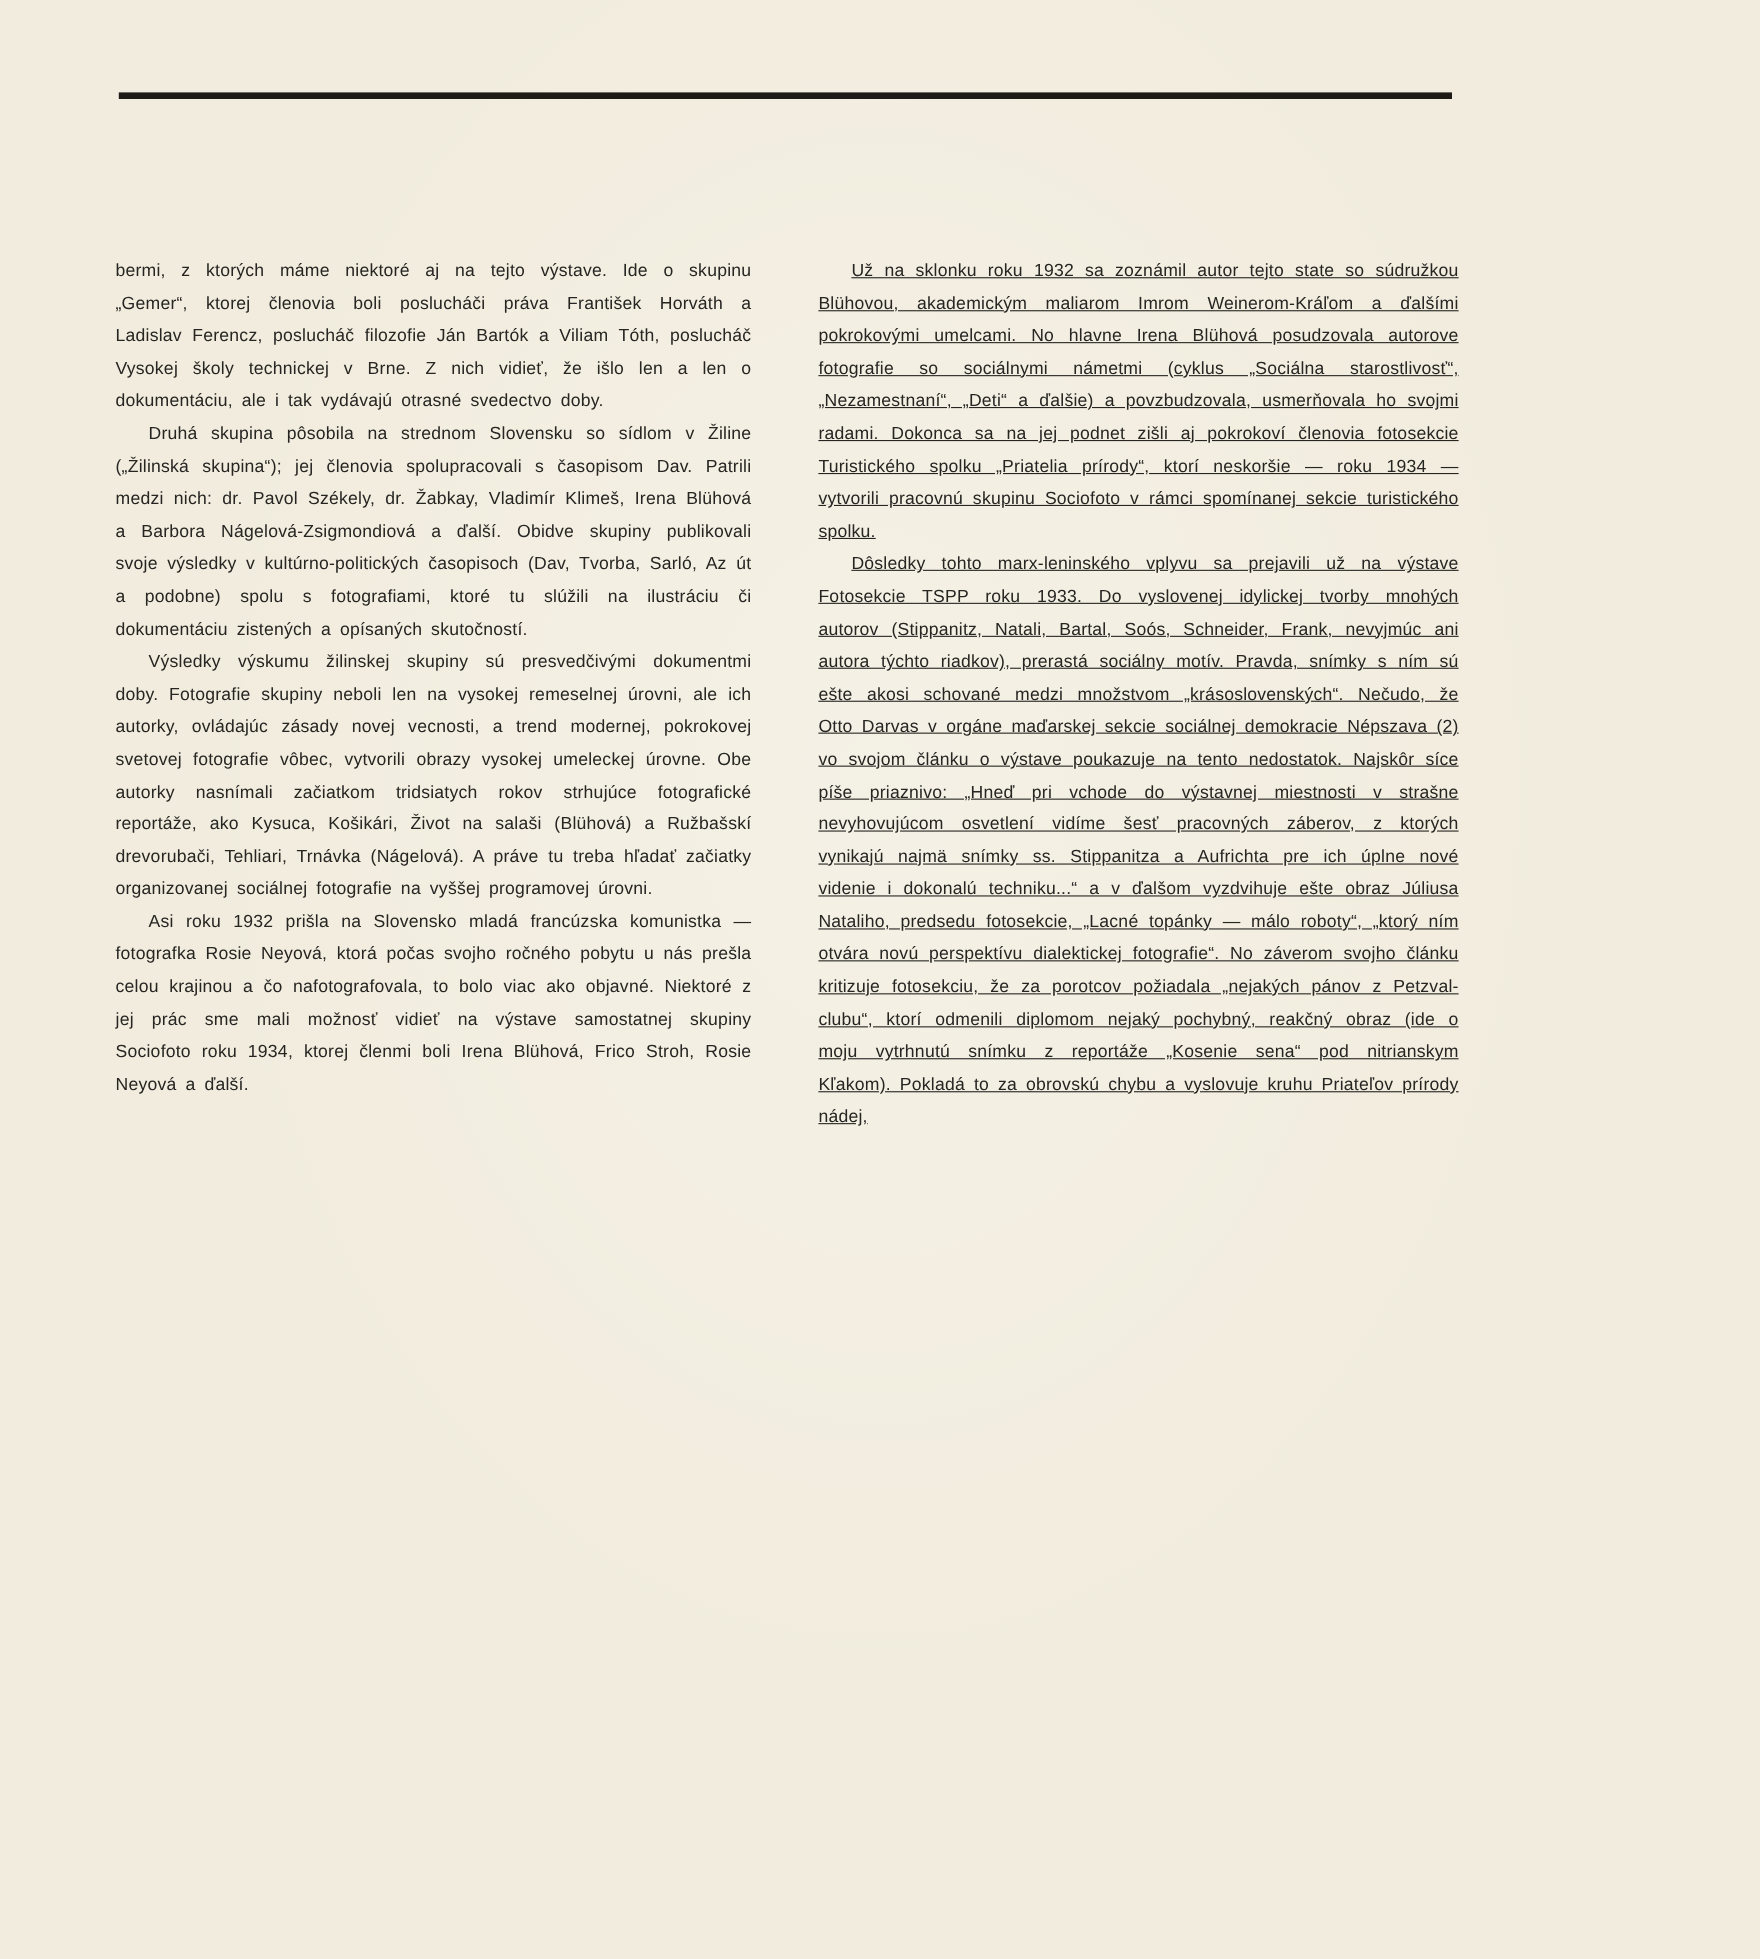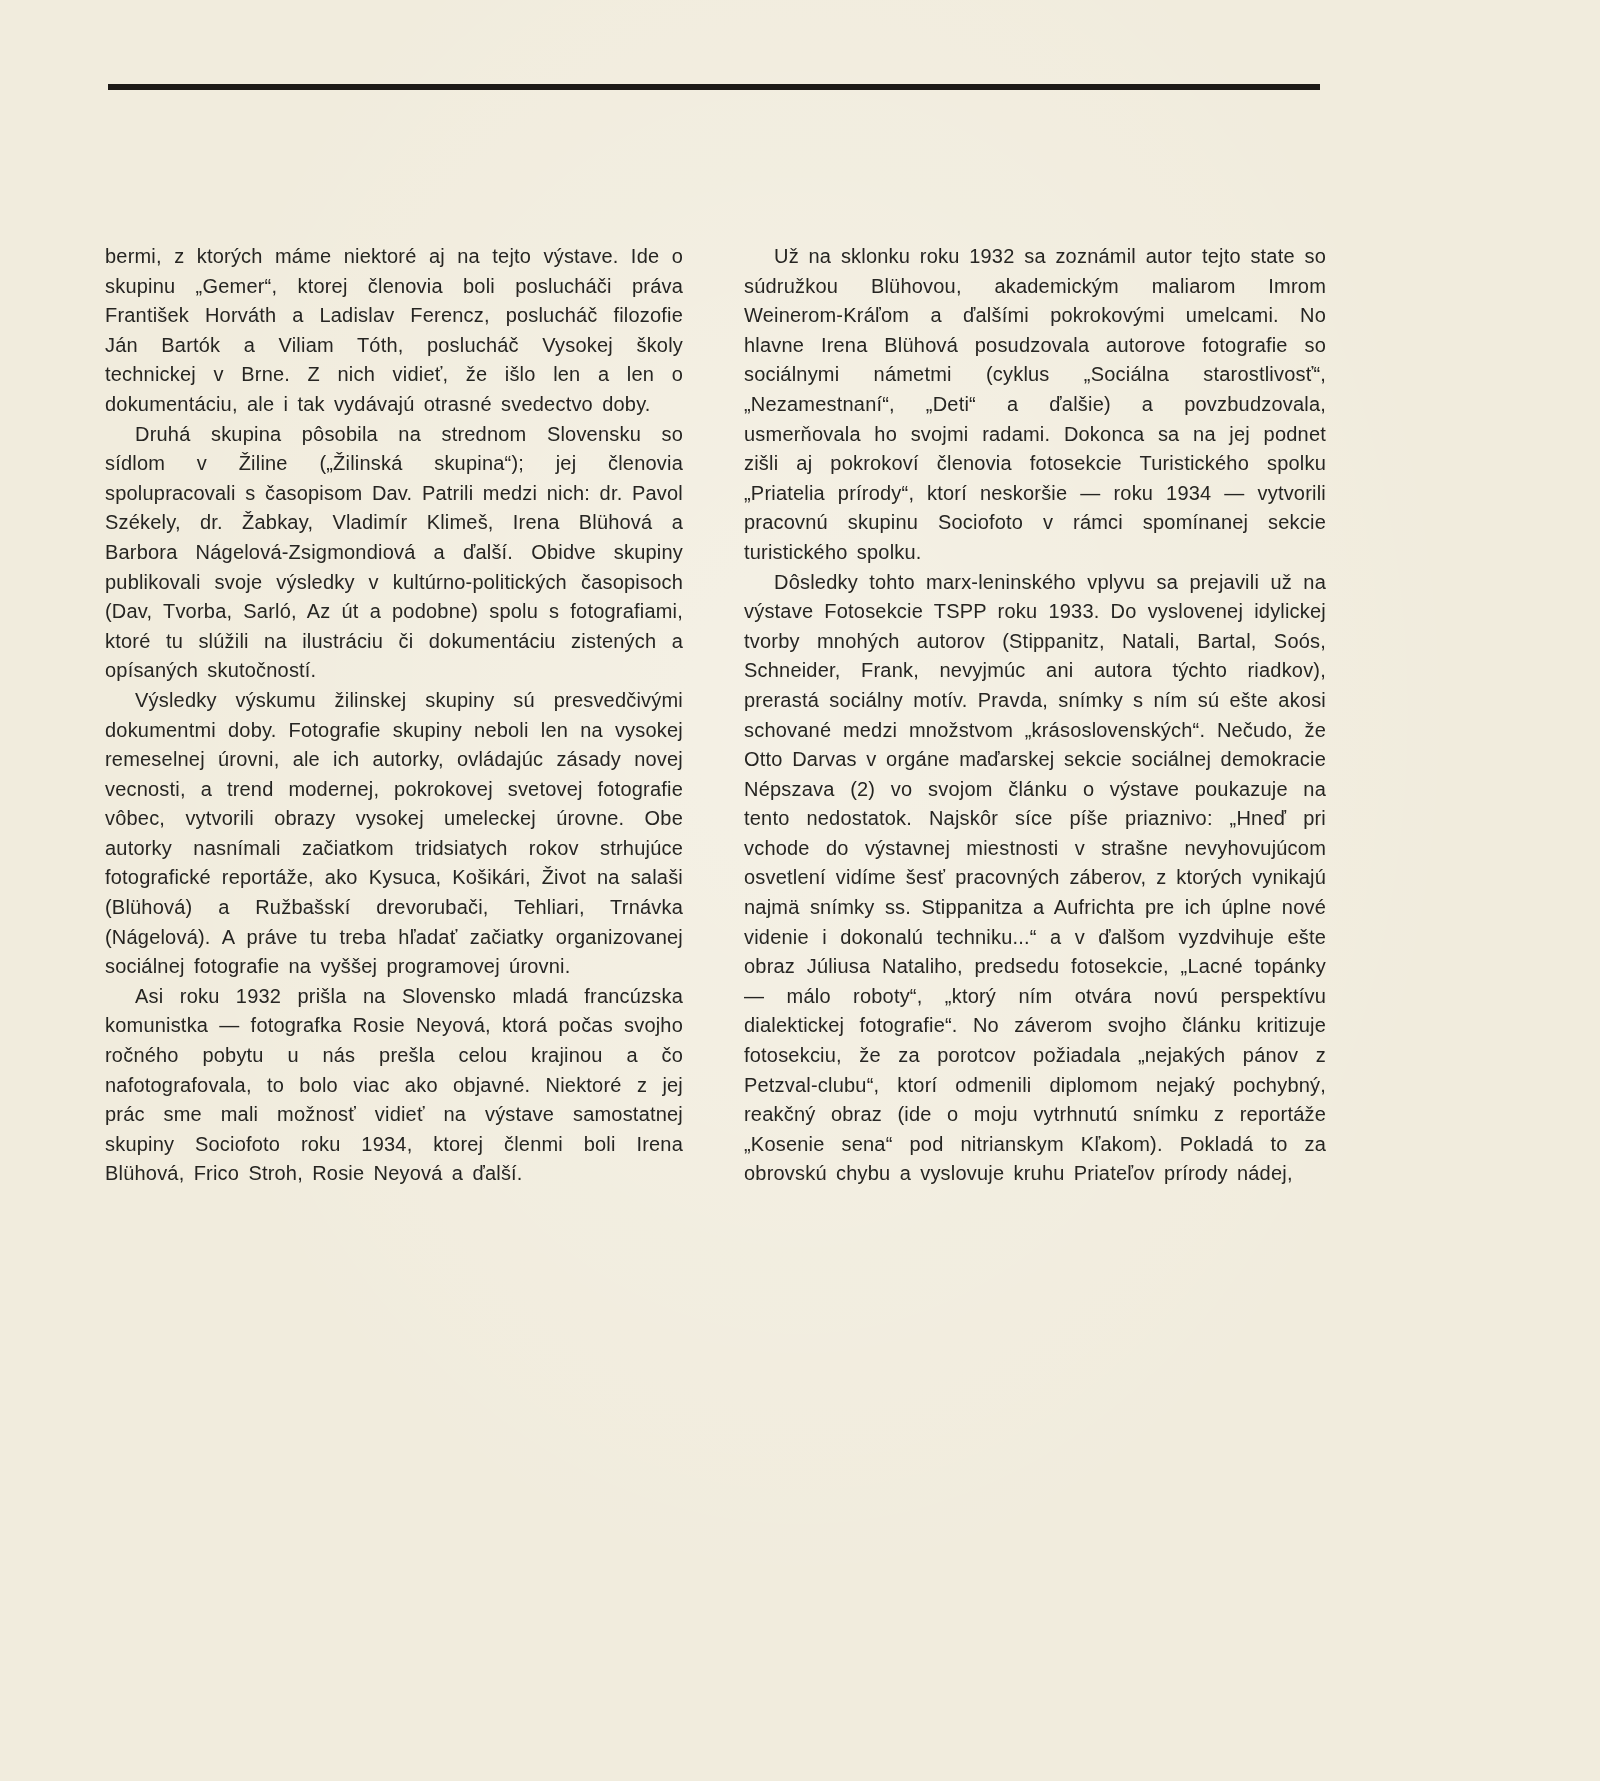--- a/index.html
+++ b/index.html
@@ -25,39 +25,40 @@
   .top-rule {
     position: absolute;
     left: 108px;
     top: 84px;
     width: 1212px;
     height: 6px;
     background: #1d1a17;
   }
   .col {
     position: absolute;
-    top: 242px;
+    top: 232px;
     text-align: justify;
-    font-size: 20px;
+    font-size: 16px;
     line-height: 29.6px;
     word-spacing: 3.5px;
     letter-spacing: 0.2px;
   }
   .col p {
     margin: 0;
     padding: 0;
     text-indent: 30px;
   }
   .col.left {
     left: 105px;
     width: 578px;
   }
   .col.right {
     left: 744px;
     width: 582px;
+    text-decoration: underline;
   }
   .col.left p:first-child {
     
     text-indent: 0;
   }
 </style>
 </head>
 <body>
 
 <div class="page">

